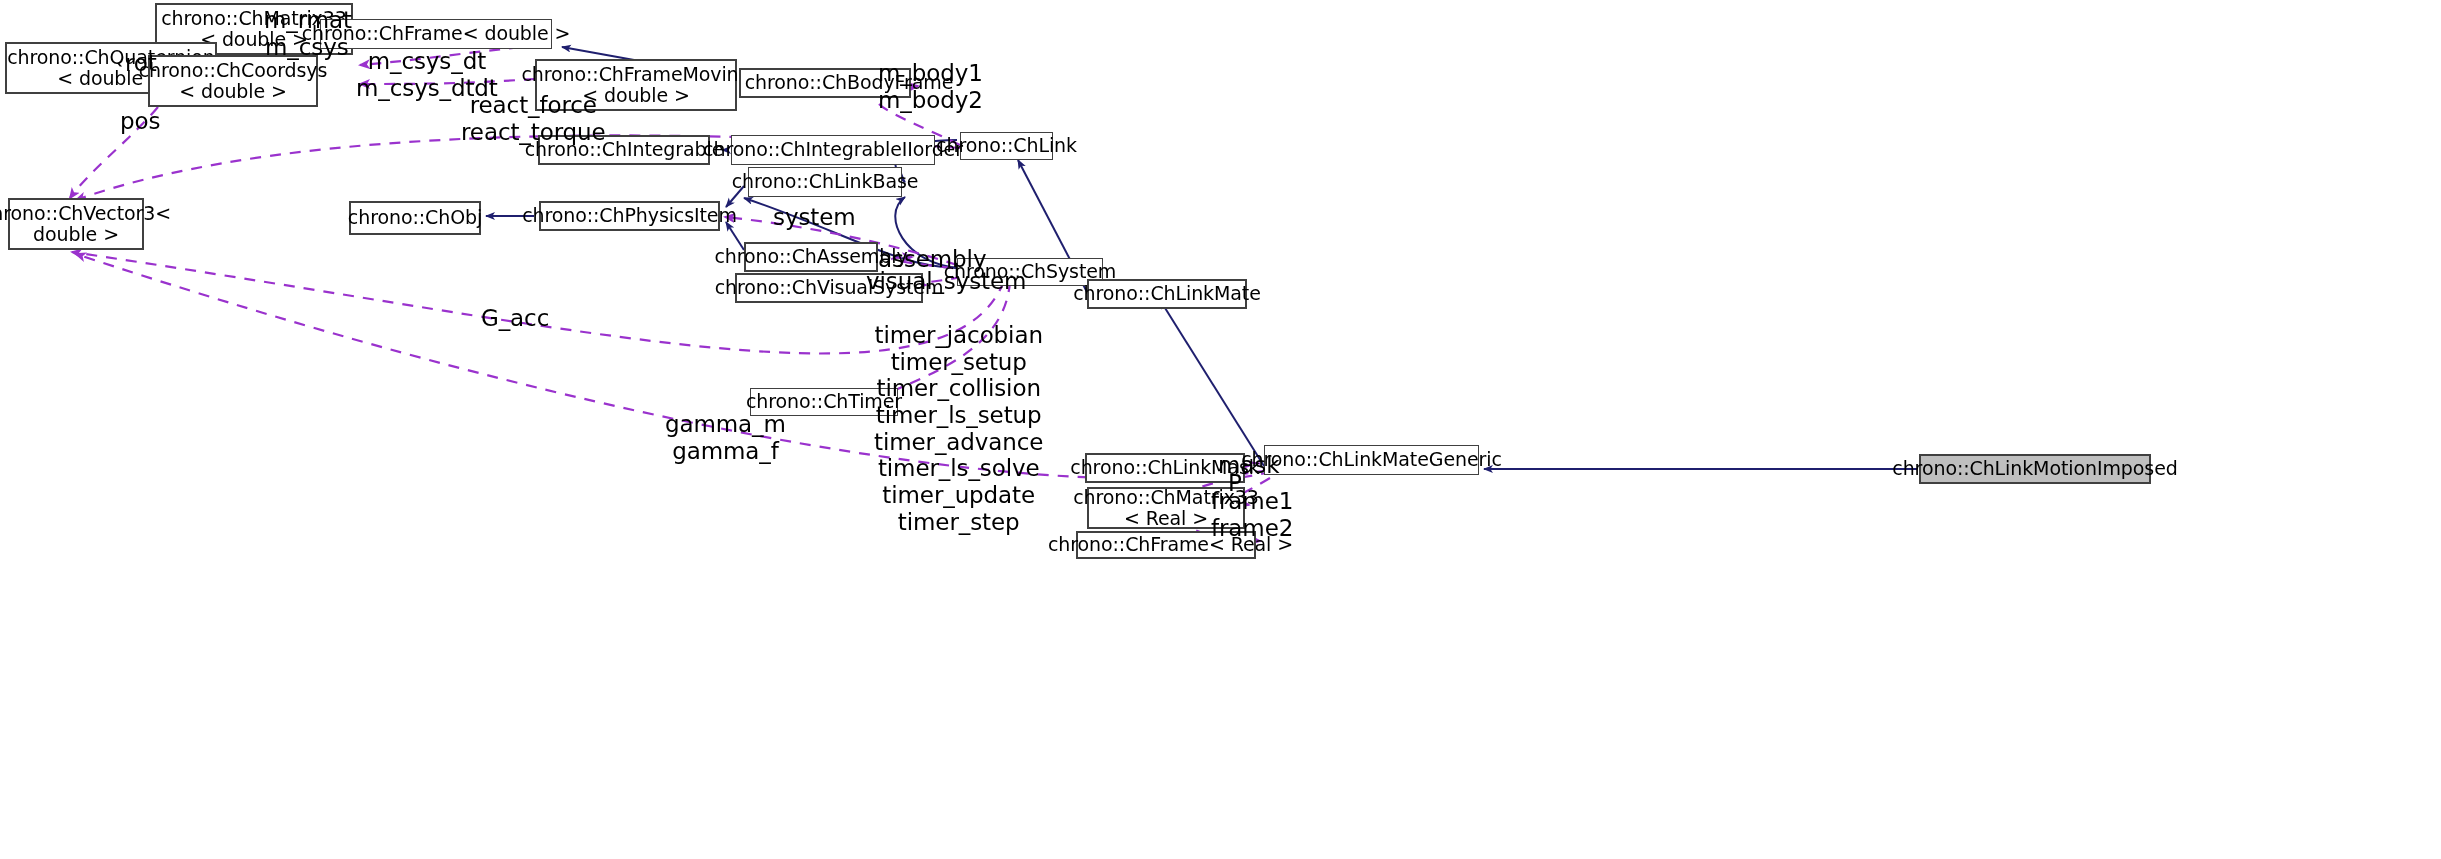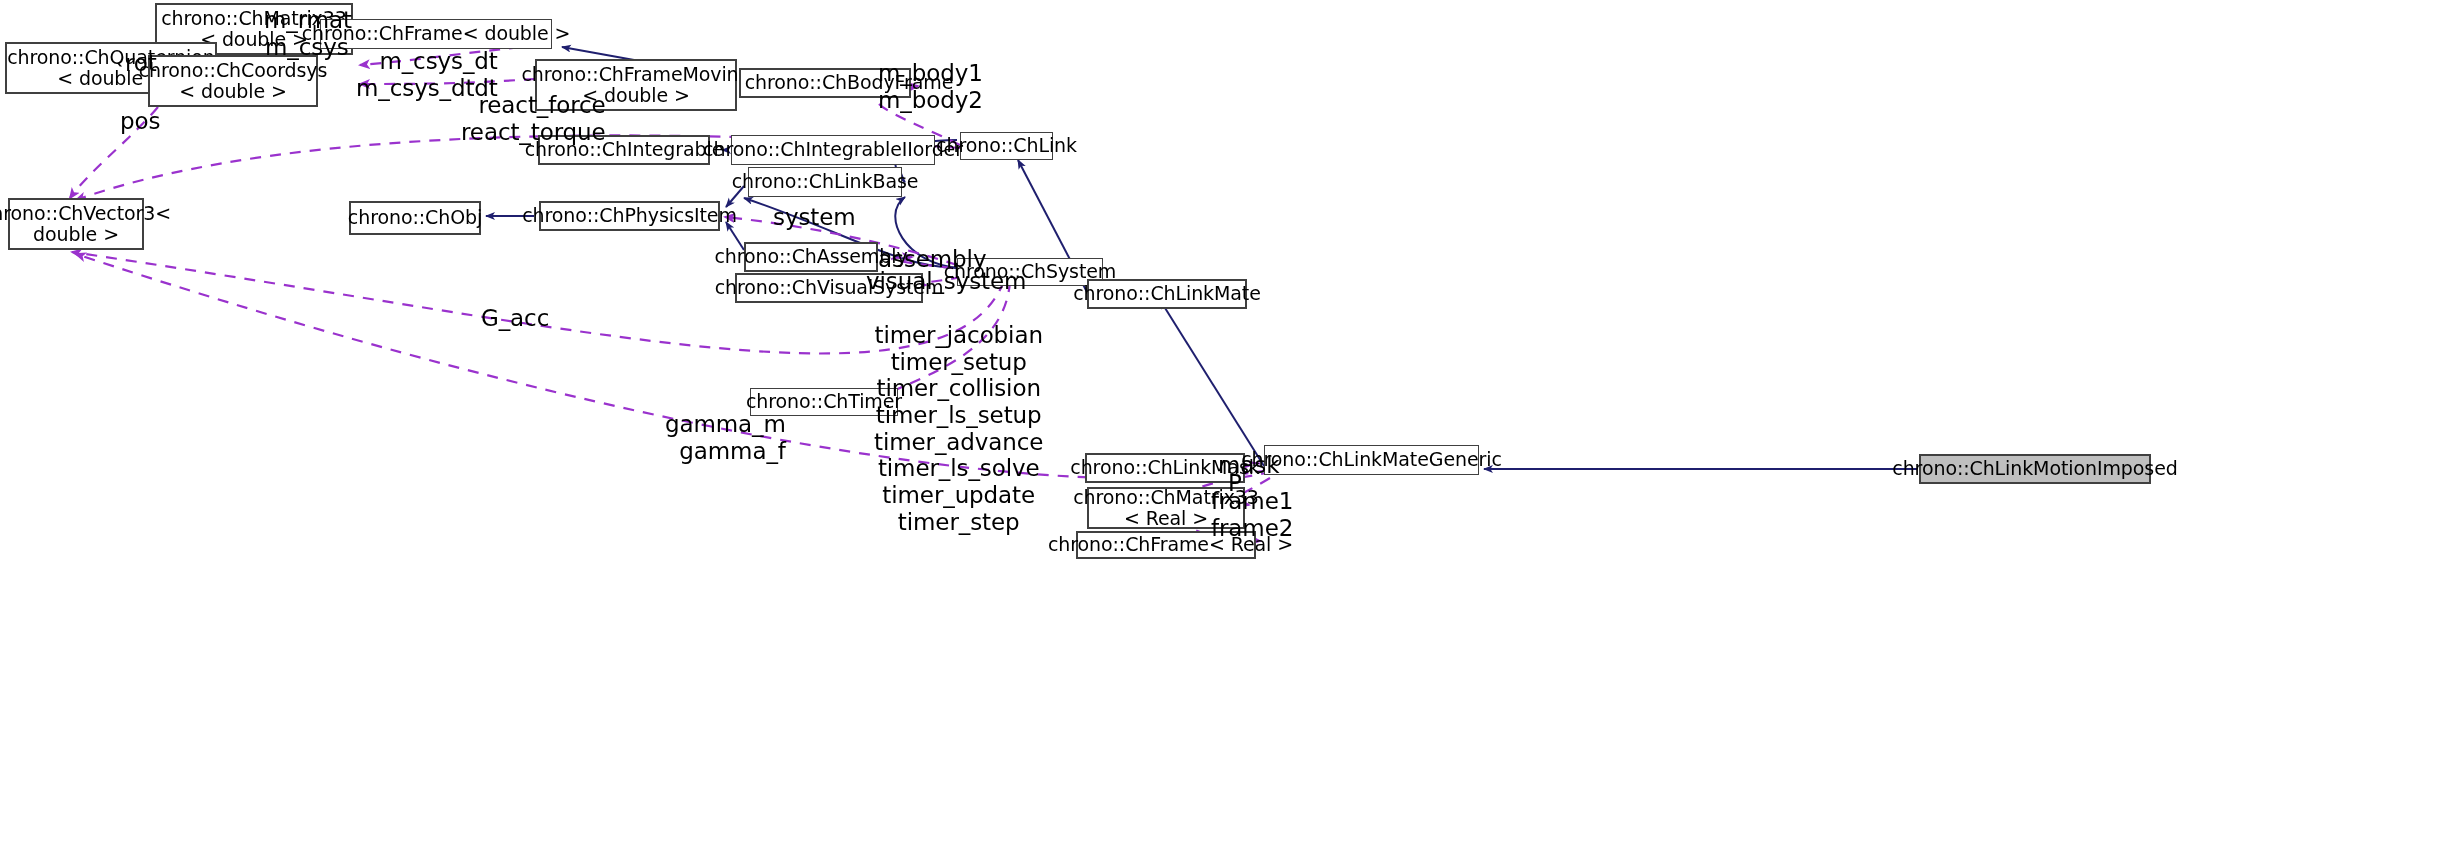--- a/index.html
+++ b/index.html
@@ -51,21 +51,20 @@
     position: absolute;
     color: #000000;
     font-size: 23px;
     line-height: 1.16;
     white-space: pre;
     text-align: center;
     z-index: 6;
     letter-spacing: -0.1px;
   }
   .edge-label.right {
-    text-align: right;
   }
 </style>
 </head>
 <body>
 
 <div id="diagram">
 
   <svg id="edges" viewBox="0 0 2441 859" width="2441" height="859" xmlns="http://www.w3.org/2000/svg">
     <defs>
       <marker id="inh-arrow" markerWidth="11" markerHeight="11" refX="9" refY="4" orient="auto" markerUnits="userSpaceOnUse">

